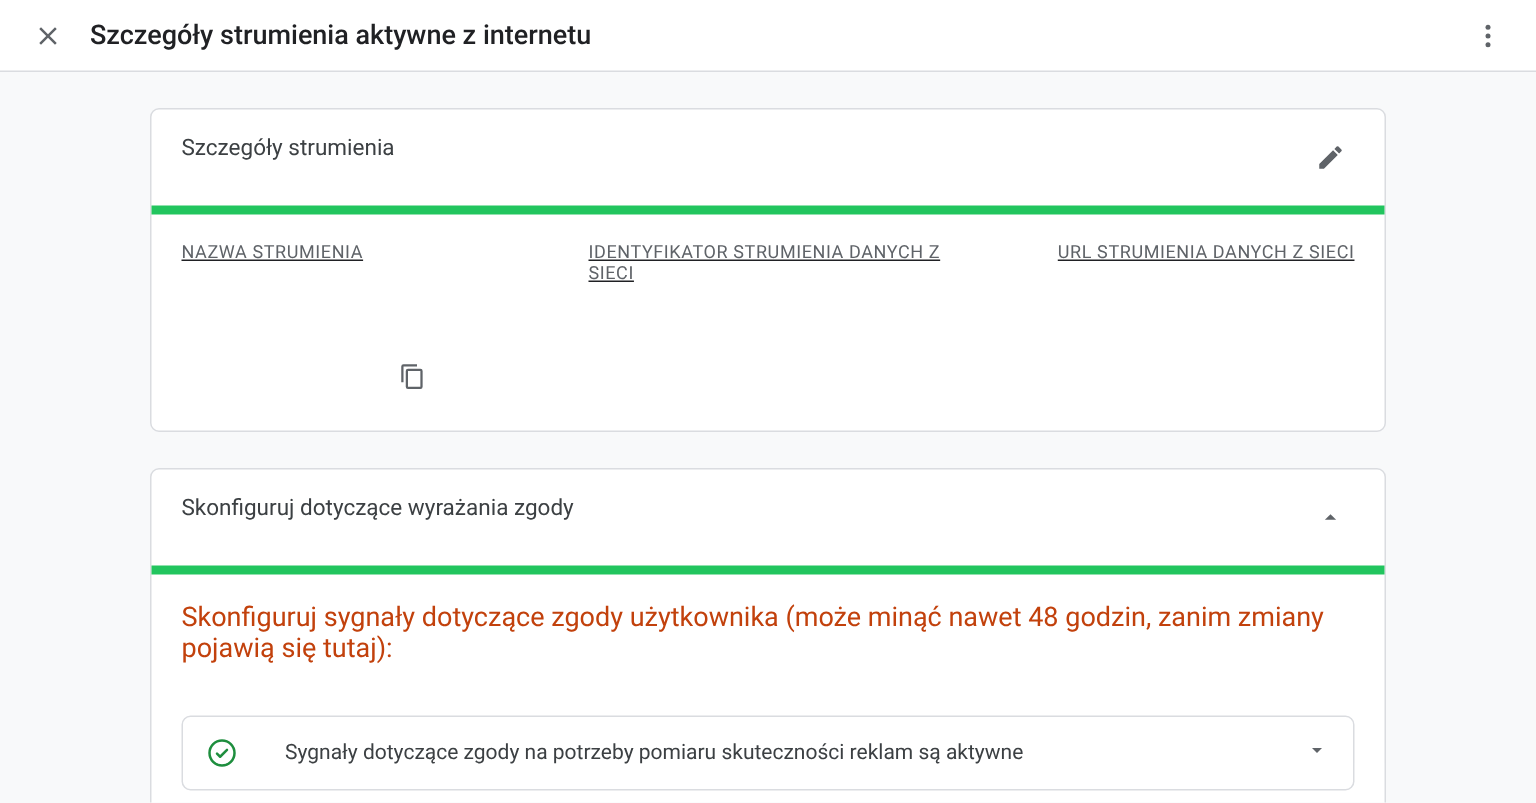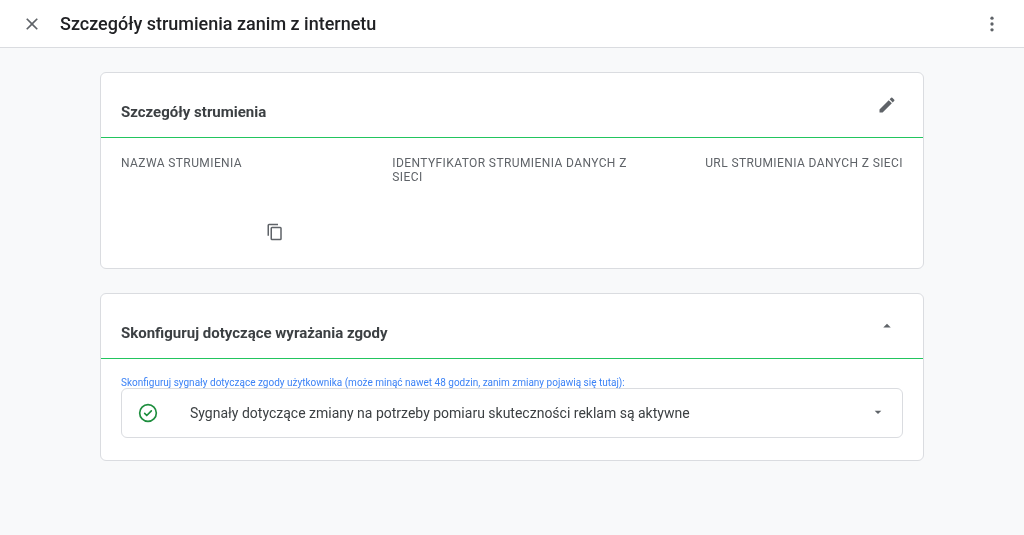--- a/index.html
+++ b/index.html
@@ -61,62 +61,62 @@
   .status-text { color: #3c4043; font-size: 14px; }
   .card {
     background: #fff;
     border: 1px solid #dadce0;
     border-radius: 6px;
     margin-bottom: 24px;
   }
   .card-header {
     padding: 16px 20px;
     display: flex;
-    align-items: flex-end;
-    border-bottom: 1px solid #22c55e;
-    font-weight: bold;
+    align-items: flex-start;
+    border-bottom: 6px solid #22c55e;
   }
   .card-header-title {
     font-size: 15px;
     color: #3c4043;
     flex: 1;
   }
   .edit-btn, .expand-btn {
     width: 32px; height: 32px;
     display: flex; align-items: center; justify-content: center;
     cursor: pointer;
   }
   .edit-btn svg { width: 20px; height: 20px; fill: #5f6368; }
   .expand-btn svg { width: 18px; height: 18px; fill: #5f6368; }
   .card-body { padding: 18px 20px 22px 20px; }
   .fields-row {
     display: flex;
     gap: 32px;
-    margin-bottom: 28px;
+    margin-bottom: 42px;
+    text-decoration: underline;
   }
   .field { flex: 1; }
   .field:last-child { text-align: right; }
   .field-label {
     font-size: 12px;
     letter-spacing: 0.4px;
     color: #5f6368;
     margin-bottom: 6px;
   }
   .copy-btn {
     width: 28px; height: 28px;
     display: flex; align-items: center; justify-content: center;
     cursor: pointer;
     margin-top: 2px;
     margin-left: 140px;
   }
   .copy-btn svg { width: 18px; height: 18px; fill: #5f6368; }
   .consent-desc {
-    font-size: 10px;
-    color: #3b82f6;
-    margin-bottom: 0;
+    font-size: 18px;
+    color: #c2410c;
+    margin-bottom: 34px;
   }
   .consent-row {
     border: 1px solid #dadce0;
     border-radius: 6px;
     padding: 14px 16px;
     display: flex;
     align-items: center;
     margin-bottom: 14px;
   }
   .consent-row:last-child { margin-bottom: 0; }
@@ -130,21 +130,21 @@
 </style>
 </head>
 <body>
 
 <div class="header">
   <div class="close-btn">
     <svg viewBox="0 0 24 24">
         <path d="M19 6.41 17.59 5 12 10.59 6.41 5 5 6.41 10.59 12 5 17.59 6.41 19 12 13.41 17.59 19 19 17.59 13.41 12z"></path>
       </svg>
   </div>
-  <div class="page-title">Szczegóły strumienia zanim z internetu</div>
+  <div class="page-title">Szczegóły strumienia aktywne z internetu</div>
   <div class="more-btn">
     <svg viewBox="0 0 24 24">
         <circle cx="12" cy="5" r="2"></circle>
         <circle cx="12" cy="12" r="2"></circle>
         <circle cx="12" cy="19" r="2"></circle>
       </svg>
   </div>
 </div>
 
 <div class="content">
@@ -193,21 +193,21 @@
     <div class="card-body">
       <div class="consent-desc">Skonfiguruj sygnały dotyczące zgody użytkownika (może minąć nawet 48 godzin, zanim zmiany pojawią się tutaj):</div>
 
       <div class="consent-row">
         <span class="check-icon">
           <svg viewBox="0 0 24 24">
               <circle cx="12" cy="12" r="10" fill="none" stroke="#1e8e3e" stroke-width="2"></circle>
               <path d="M8 12.5l2.5 2.5L16 9.5" fill="none" stroke="#1e8e3e" stroke-width="2" stroke-linecap="round" stroke-linejoin="round"></path>
             </svg>
         </span>
-        <span class="consent-text">Sygnały dotyczące zmiany na potrzeby pomiaru skuteczności reklam są aktywne</span>
+        <span class="consent-text">Sygnały dotyczące zgody na potrzeby pomiaru skuteczności reklam są aktywne</span>
         <span class="chevron">
           <svg viewBox="0 0 24 24">
               <path d="M7 10l5 5 5-5z"></path>
             </svg>
         </span>
       </div>
 
     </div>
   </div>
 

